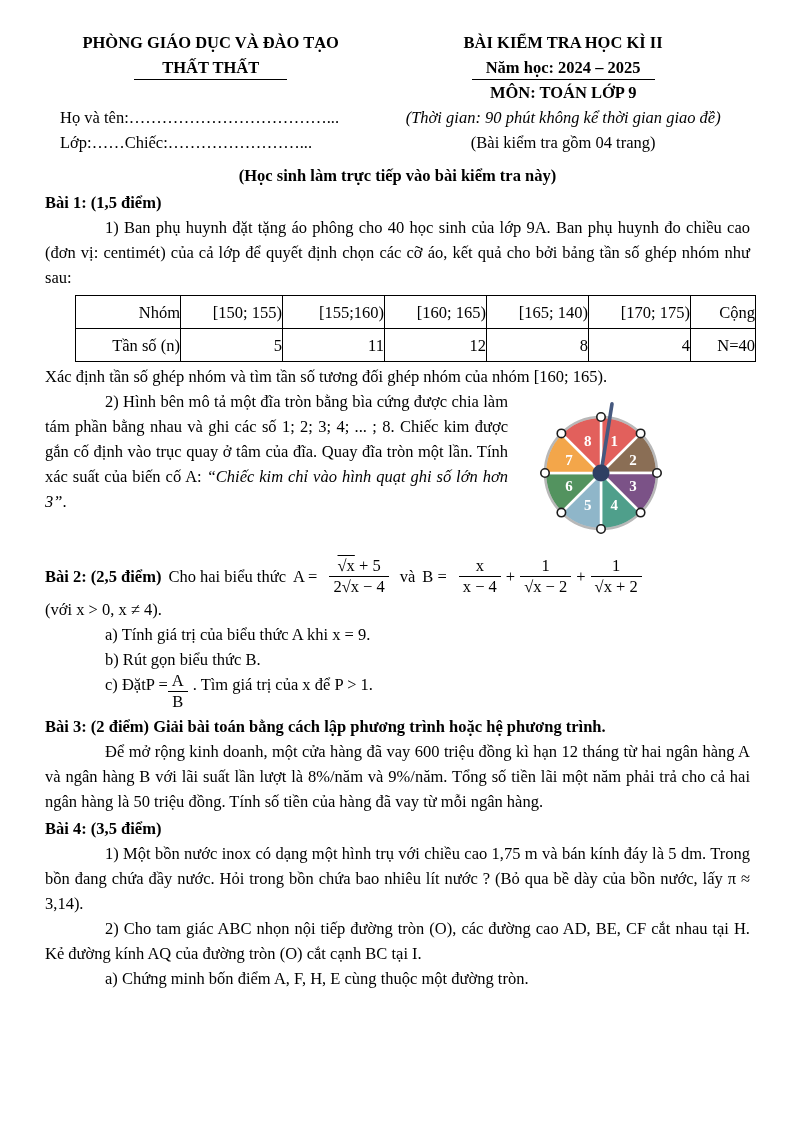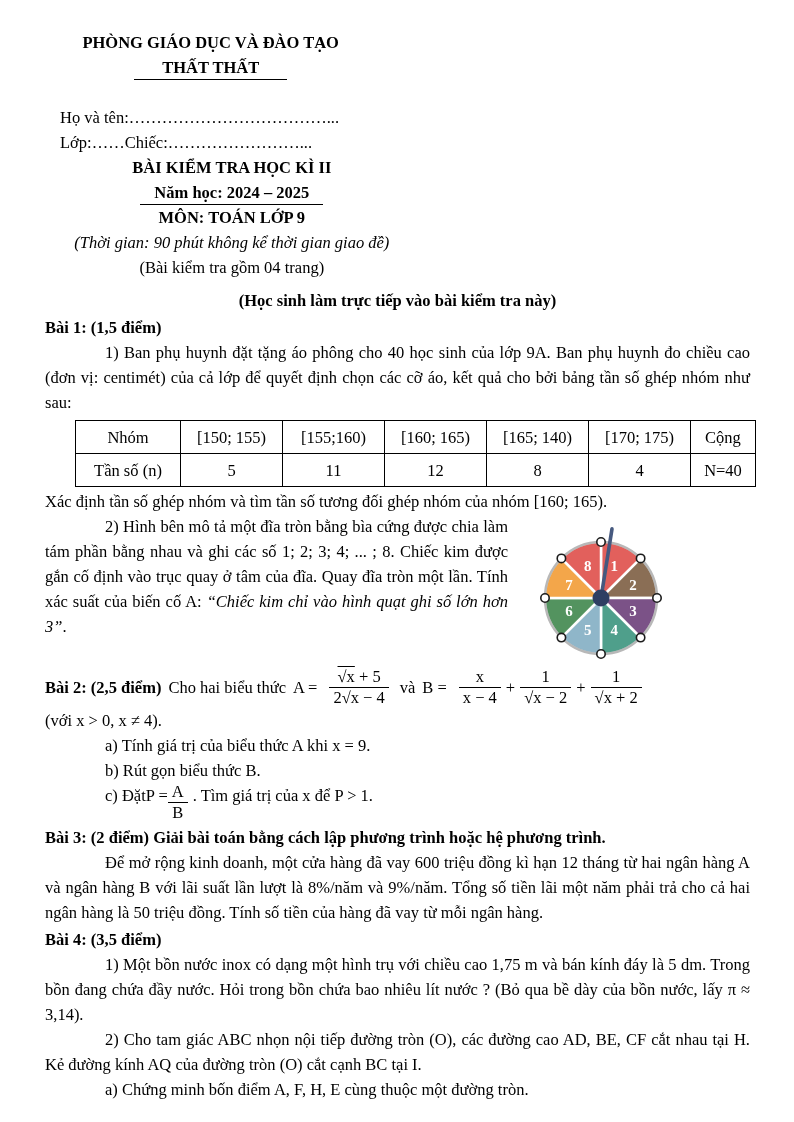--- a/index.html
+++ b/index.html
@@ -4,21 +4,21 @@
 <style>
   html,body{margin:0;padding:0;background:#fff;}
   .page{
     width:794px;height:1122px;box-sizing:border-box;background:#fff;
     padding:30px 44px 10px 45px;color:#000;overflow:hidden;
     font-family:"Liberation Serif","DejaVu Serif",serif;
     font-size:16.5px;line-height:25px;
   }
   .b{font-weight:bold}.i{font-style:italic}.center{text-align:center}
   
-  .hdr{display:flex;flex-direction:column;}
+  .hdr{display:flex;}
   .hcol-l{width:47%;}
   .hcol-r{width:53%;text-align:center;}
   .hline{height:25px;white-space:nowrap;}
   .hcol-l .title{text-align:center;}
   .ul-wide{display:inline-block;border-bottom:1.6px solid #000;padding:0 28px;line-height:22px;}
   .ul-mid{display:inline-block;border-bottom:1.6px solid #000;padding:0 14px;line-height:22px;}
   .fill-line{padding-left:15px;}
   
   .scorebox{display:flex;border:1.6px solid #000;height:78px;margin:26px 20px 0 20px;}
   .sb-cell{position:relative;}
@@ -27,28 +27,28 @@
   .box-label{position:absolute;top:-14px;left:50%;transform:translateX(-50%);
     background:#fff;padding:0 9px;font-style:italic;white-space:nowrap;line-height:25px;}
   .note{margin-top:8px;}
   
   p{margin:0;text-align:justify;}
   .indent{text-indent:60px;}
   .sub{padding-left:60px;}
   .bai-h{font-weight:bold;margin-top:2px;}
   
   table.freq{border-collapse:collapse;table-layout:fixed;width:680px;margin:5px 0 2px 30px;}
-  table.freq td{border:1.6px solid #000;text-align:center;height:32px;padding:0;overflow:hidden;}
+  table.freq td{border:1.6px solid #000;text-align:right;height:32px;padding:0;overflow:hidden;}
   
   .fig-wrap{overflow:visible;}
   .fig-wrap svg{float:right;margin:0 74px 0 18px;}
   .clear{clear:both;}
   .wheel-num{font:bold 15px "Liberation Serif",serif;fill:#ffffff;}
   
-  .eqrow{display:flex;align-items:center;flex-wrap:nowrap;margin-top:4px;}
+  .eqrow{display:flex;align-items:center;flex-wrap:nowrap;margin-top:18px;}
   .eqrow .sp{margin-right:7px;white-space:nowrap;}
   .frac{display:inline-block;text-align:center;vertical-align:middle;line-height:1.12;margin:0 5px;}
   .frac .num{display:block;padding:0 4px 1px;}
   .frac .den{display:block;border-top:1.4px solid #000;padding:1px 4px 0;}
   .ovl{text-decoration:overline;}
   .crow{display:flex;align-items:flex-start;padding-left:60px;}
 </style>
 </head>
 <body>
 

